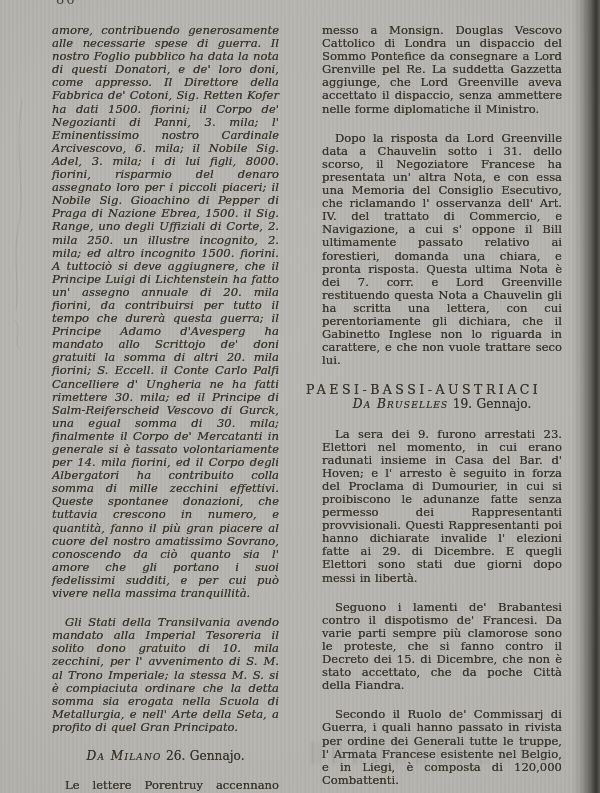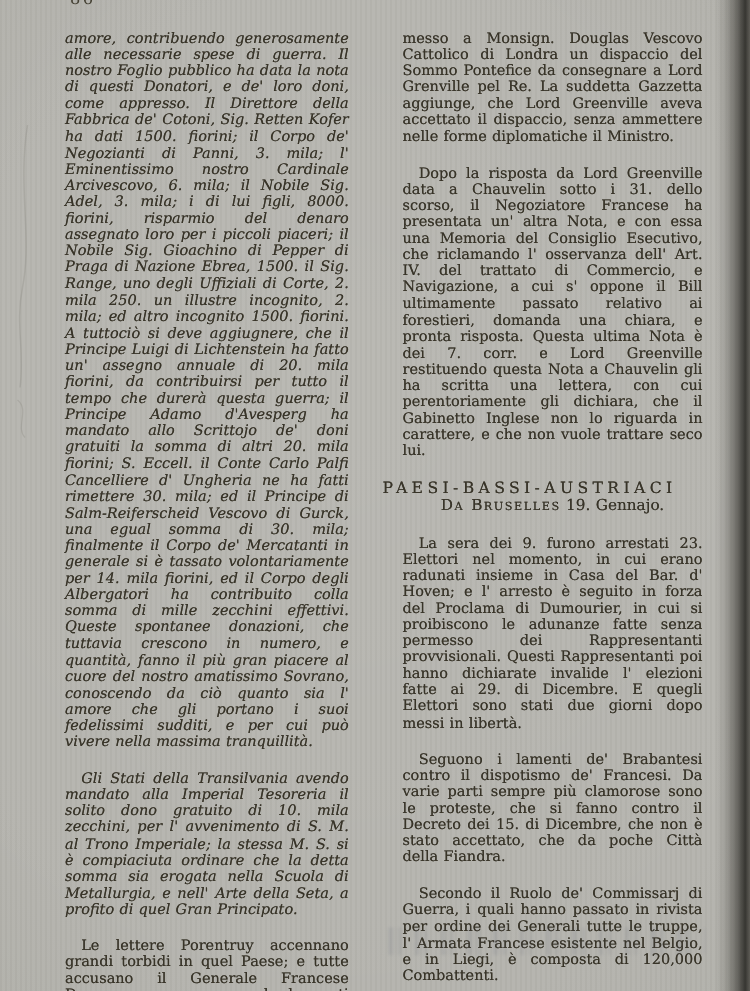--- a/index.html
+++ b/index.html
@@ -46,21 +46,21 @@
   }
   .col-left  { left: 36px;  width: 259px; }
   .col-right { left: 306px; width: 272px; }
   .para { margin: 16px; text-indent: 13px; }
   .para.noindent { text-indent: 0; }
   .italic { font-style: italic; }
   .dateline {
     text-align: center; text-indent: 0;
     margin: 2px 0 2px; font-size: 12.2px;
   }
-  .dateline .sc { font-variant: small-caps; letter-spacing: 1.2px; }
+  .dateline .sc { font-variant: small-caps; letter-spacing: 1.2px; font-style: italic; }
   .spaced-heading {
     text-align: left; text-indent: 0; white-space: nowrap;
     margin: 6px 0 0;
   }
   .spaced-heading.gb { font-size: 14px;  letter-spacing: 7px;  }
   .spaced-heading.pb { font-size: 12.5px; letter-spacing: 3.5px; }
   .spaced-heading.ol { font-size: 17px; letter-spacing: 9px;  }
   .catchword { text-align: right; padding-right: 62px; margin: 0; }
   .bleed-through {
     position: absolute; left: 306px; top: 742px; width: 258px; height: 22px;
@@ -87,20 +87,24 @@
   <div class="pagenum">86</div>
 
   <svg class="margin-smudge" width="26" height="320" viewBox="0 0 26 320">
     <path d="M18 20 C10 70, 22 110, 14 150 C8 180, 16 200, 12 230" stroke="#4a473c" stroke-width="1.2" fill="none"></path>
     <path d="M10 240 C20 248, 8 262, 16 270" stroke="#4a473c" stroke-width="1" fill="none"></path>
   </svg>
 
   <div class="col col-left">
     <p class="para noindent italic">amore, contribuendo generosamente alle necessarie spese di guerra. Il nostro Foglio pubblico ha data la nota di questi Donatori, e de' loro doni, come appresso. Il Direttore della Fabbrica de' Cotoni, Sig. Retten Kofer ha dati 1500. fiorini; il Corpo de' Negozianti di Panni, 3. mila; l' Eminentissimo nostro Cardinale Arcivescovo, 6. mila; il Nobile Sig. Adel, 3. mila; i di lui figli, 8000. fiorini, risparmio del denaro assegnato loro per i piccoli piaceri; il Nobile Sig. Gioachino di Pepper di Praga di Nazione Ebrea, 1500. il Sig. Range, uno degli Uffiziali di Corte, 2. mila 250. un illustre incognito, 2. mila; ed altro incognito 1500. fiorini. A tuttociò si deve aggiugnere, che il Principe Luigi di Lichtenstein ha fatto un' assegno annuale di 20. mila fiorini, da contribuirsi per tutto il tempo che durerà questa guerra; il Principe Adamo d'Avesperg ha mandato allo Scrittojo de' doni gratuiti la somma di altri 20. mila fiorini; S. Eccell. il Conte Carlo Palfi Cancelliere d' Ungheria ne ha fatti rimettere 30. mila; ed il Principe di Salm-Reiferscheid Vescovo di Gurck, una egual somma di 30. mila; finalmente il Corpo de' Mercatanti in generale si è tassato volontariamente per 14. mila fiorini, ed il Corpo degli Albergatori ha contribuito colla somma di mille zecchini effettivi. Queste spontanee donazioni, che tuttavia crescono in numero, e quantità, fanno il più gran piacere al cuore del nostro amatissimo Sovrano, conoscendo da ciò quanto sia l' amore che gli portano i suoi fedelissimi sudditi, e per cui può vivere nella massima tranquillità.</p>
     <p class="para italic">Gli Stati della Transilvania avendo mandato alla Imperial Tesoreria il solito dono gratuito di 10. mila zecchini, per l' avvenimento di S. M. al Trono Imperiale; la stessa M. S. si è compiaciuta ordinare che la detta somma sia erogata nella Scuola di Metallurgia, e nell' Arte della Seta, a profito di quel Gran Principato.</p>
+    <div class="dateline">
+      <span class="sc">Da Milano</span>
+      <span>26. Gennajo.</span>
+    </div>
     <p class="para">Le lettere Porentruy accennano grandi torbidi in quel Paese; e tutte accusano il Generale Francese Demars, come un uomo, che ha usati degli atti di grande violenza contro que' Cittadini, minacciandoli con cannoni a mitraglia, e arrestando le loro Deputazioni.</p>
   </div>
 
   <div class="col col-right">
     <p class="para noindent">messo a Monsign. Douglas Vescovo Cattolico di Londra un dispaccio del Sommo Pontefice da consegnare a Lord Grenville pel Re. La suddetta Gazzetta aggiunge, che Lord Greenville aveva accettato il dispaccio, senza ammettere nelle forme diplomatiche il Ministro.</p>
     <p class="para">Dopo la risposta da Lord Greenville data a Chauvelin sotto i 31. dello scorso, il Negoziatore Francese ha presentata un' altra Nota, e con essa una Memoria del Consiglio Esecutivo, che riclamando l' osservanza dell' Art. IV. del trattato di Commercio, e Navigazione, a cui s' oppone il Bill ultimamente passato relativo ai forestieri, domanda una chiara, e pronta risposta. Questa ultima Nota è dei 7. corr. e Lord Greenville restituendo questa Nota a Chauvelin gli ha scritta una lettera, con cui perentoriamente gli dichiara, che il Gabinetto Inglese non lo riguarda in carattere, e che non vuole trattare seco lui.</p>
     <div class="spaced-heading pb">PAESI-BASSI-AUSTRIACI</div>
     <div class="dateline">
       <span class="sc">Da Bruselles</span>
       <span>19. Gennajo.</span>

